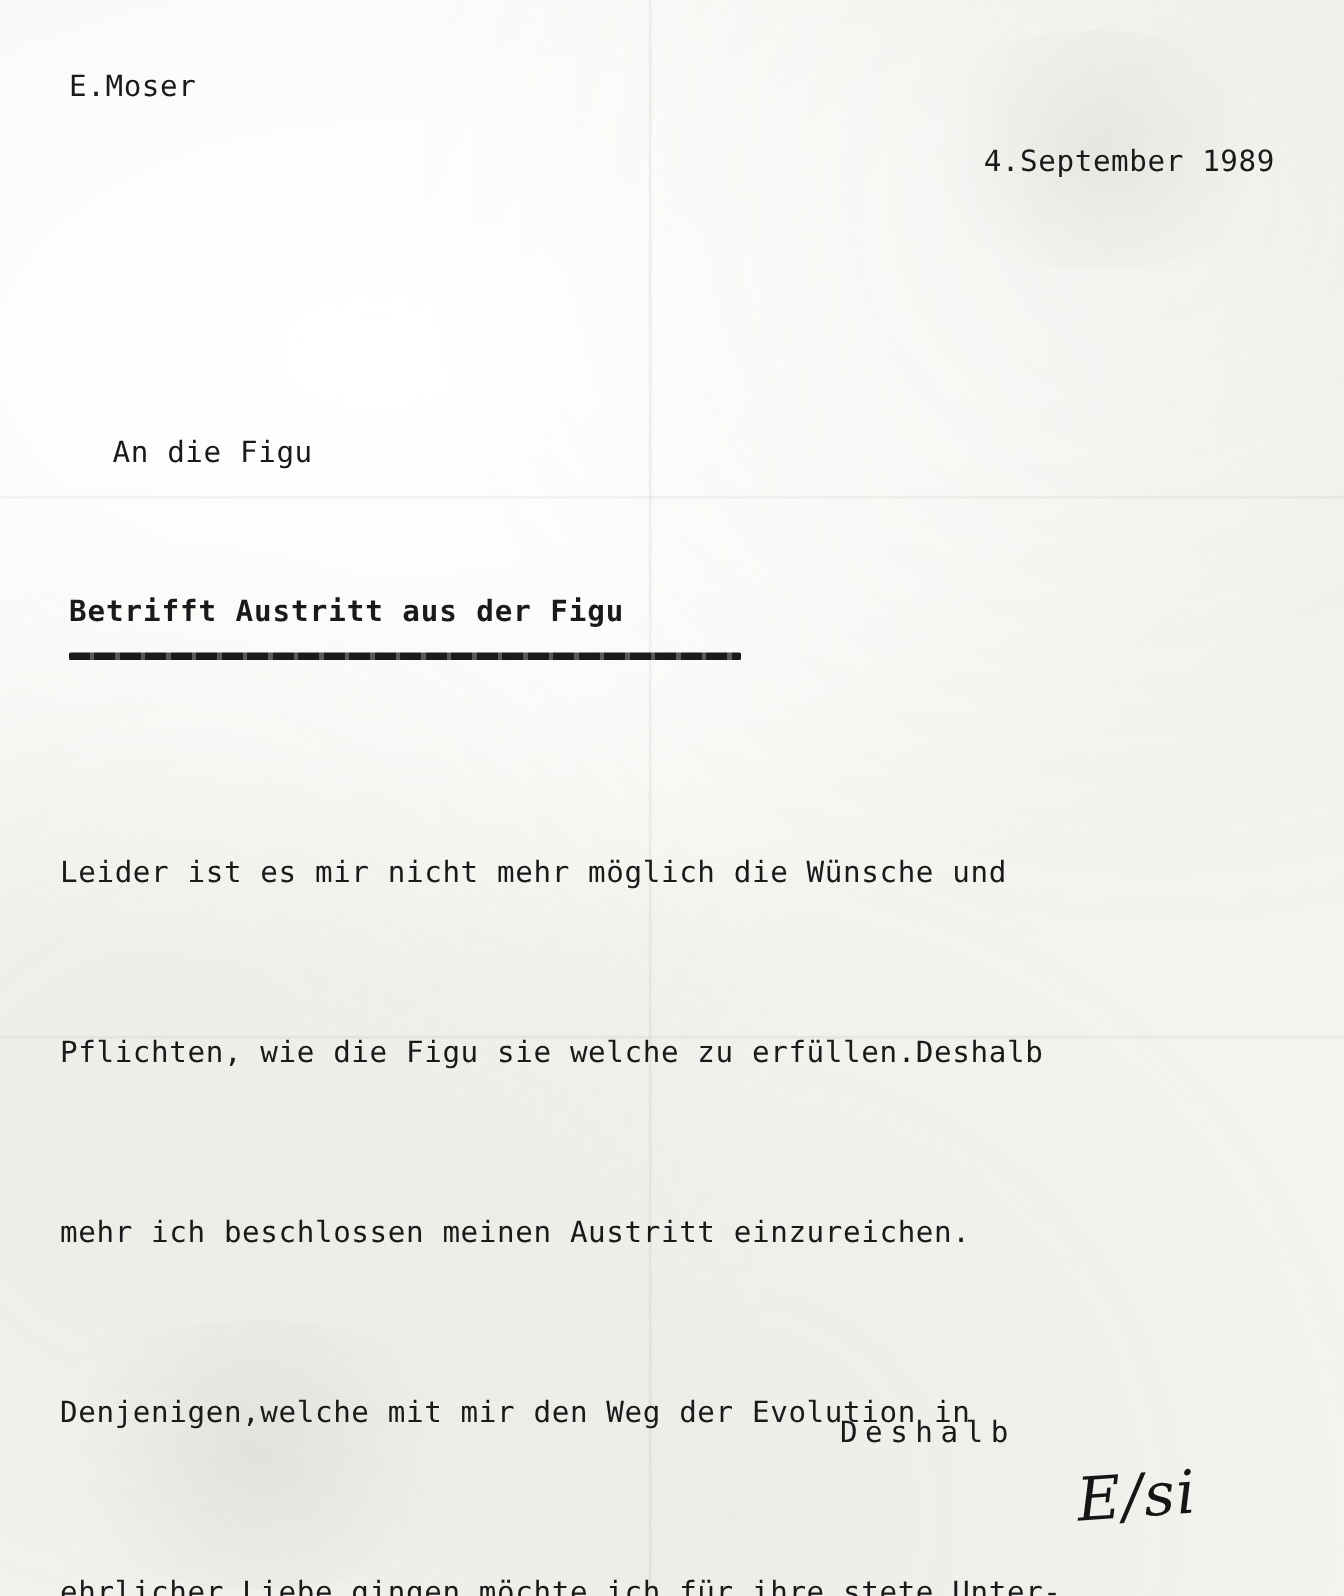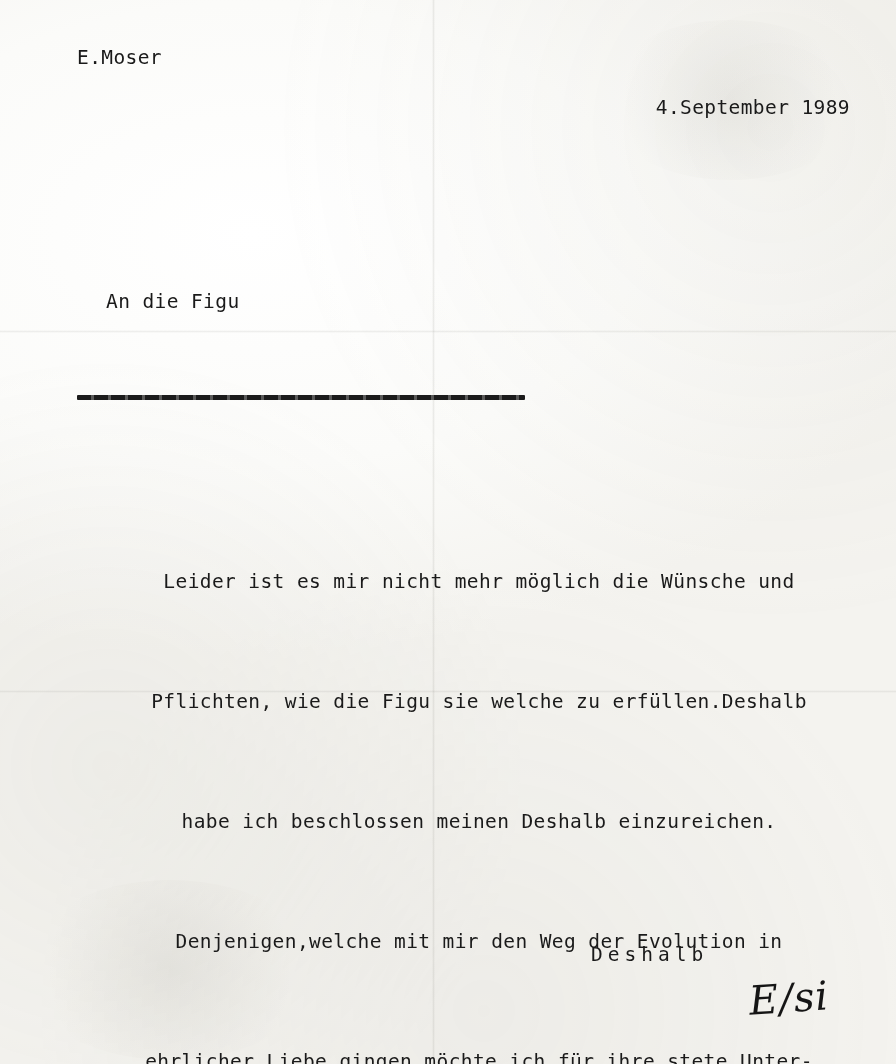--- a/index.html
+++ b/index.html
@@ -16,21 +16,20 @@
 
   .page {
     position: relative;
     width: 896px;
     height: 1064px;
     background:
       radial-gradient(ellipse 700px 420px at 28% 22%, #ffffff 0%, #fbfbf9 55%, #f4f3ef 100%),
       linear-gradient(180deg, #fdfdfc 0%, #f7f6f2 48%, #efeee9 100%);
     color: #121212;
     box-sizing: border-box;
-    padding-left: 31px;
   }
 
   
   .crease {
     position: absolute;
     pointer-events: none;
   }
   .crease-v {
     top: 0;
     bottom: 0;
@@ -109,21 +108,20 @@
   }
 
   .body-text {
     position: absolute;
     left: 40px;
     top: 482px;
     width: 816px;
   }
   .body-text .line {
     white-space: pre;
-    text-align: center;
   }
 
   .signature-name {
     position: absolute;
     left: 560px;
     top: 935px;
     letter-spacing: 5px;
   }
 
   .handwriting {
@@ -167,27 +165,28 @@
 
     <div class="typed sender">E.Moser</div>
 
     <div class="typed date">4.September 1989</div>
 
     <div class="typed recipient">
       <div>An die Figu</div>
     </div>
 
     <div class="subject-block">
+      <div class="typed subject">Betrifft Austritt aus der Figu</div>
       <div class="subject-underline"></div>
     </div>
 
     <div class="typed body-text">
       <div class="line">Leider ist es mir nicht mehr möglich die Wünsche und</div>
       <div class="line">Pflichten, wie die Figu sie welche zu erfüllen.Deshalb</div>
-      <div class="line">habe ich beschlossen meinen Deshalb einzureichen.</div>
+      <div class="line">mehr ich beschlossen meinen Austritt einzureichen.</div>
       <div class="line">Denjenigen,welche mit mir den Weg der Evolution in</div>
       <div class="line">ehrlicher Liebe gingen,möchte ich für ihre stete Unter-</div>
       
       
       
       
       
     </div>
 
     <div class="typed signature-name">Deshalb</div>

